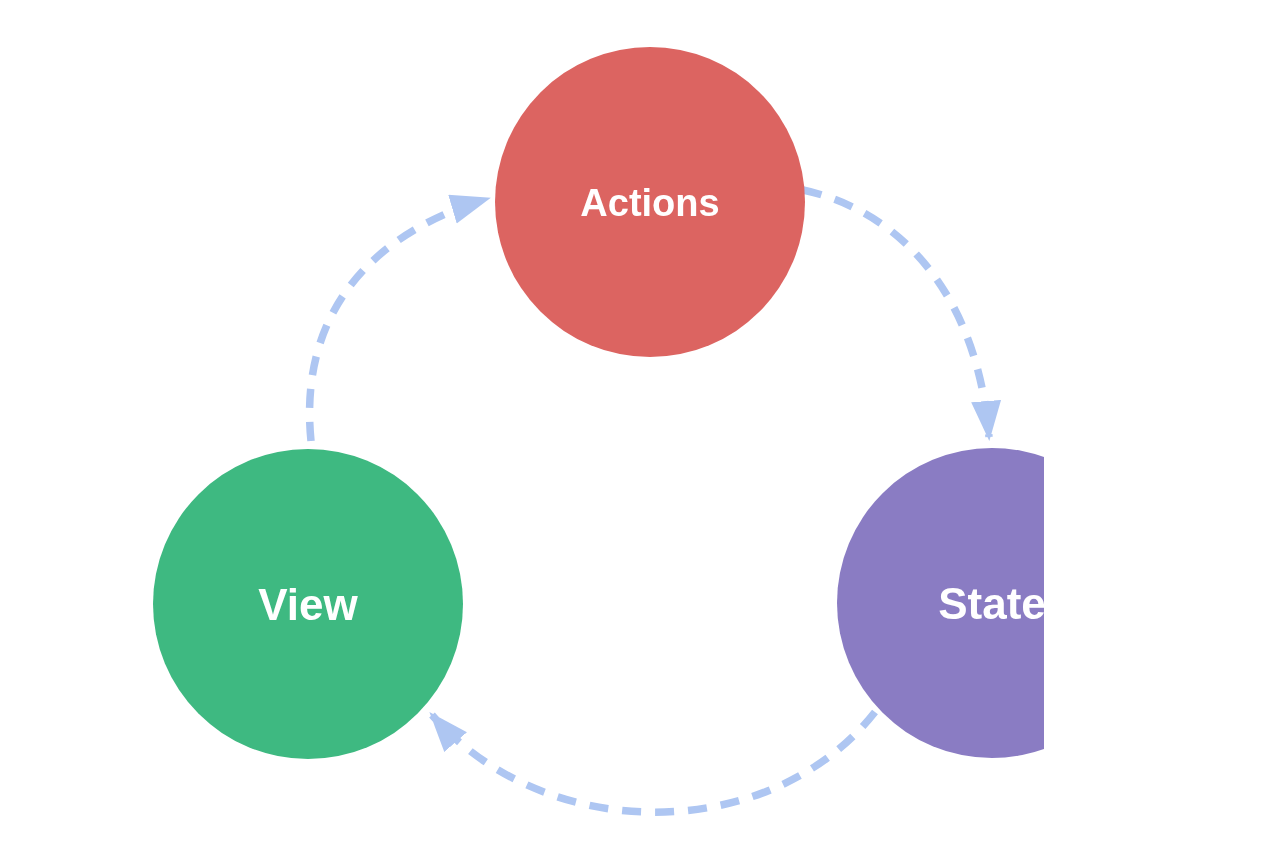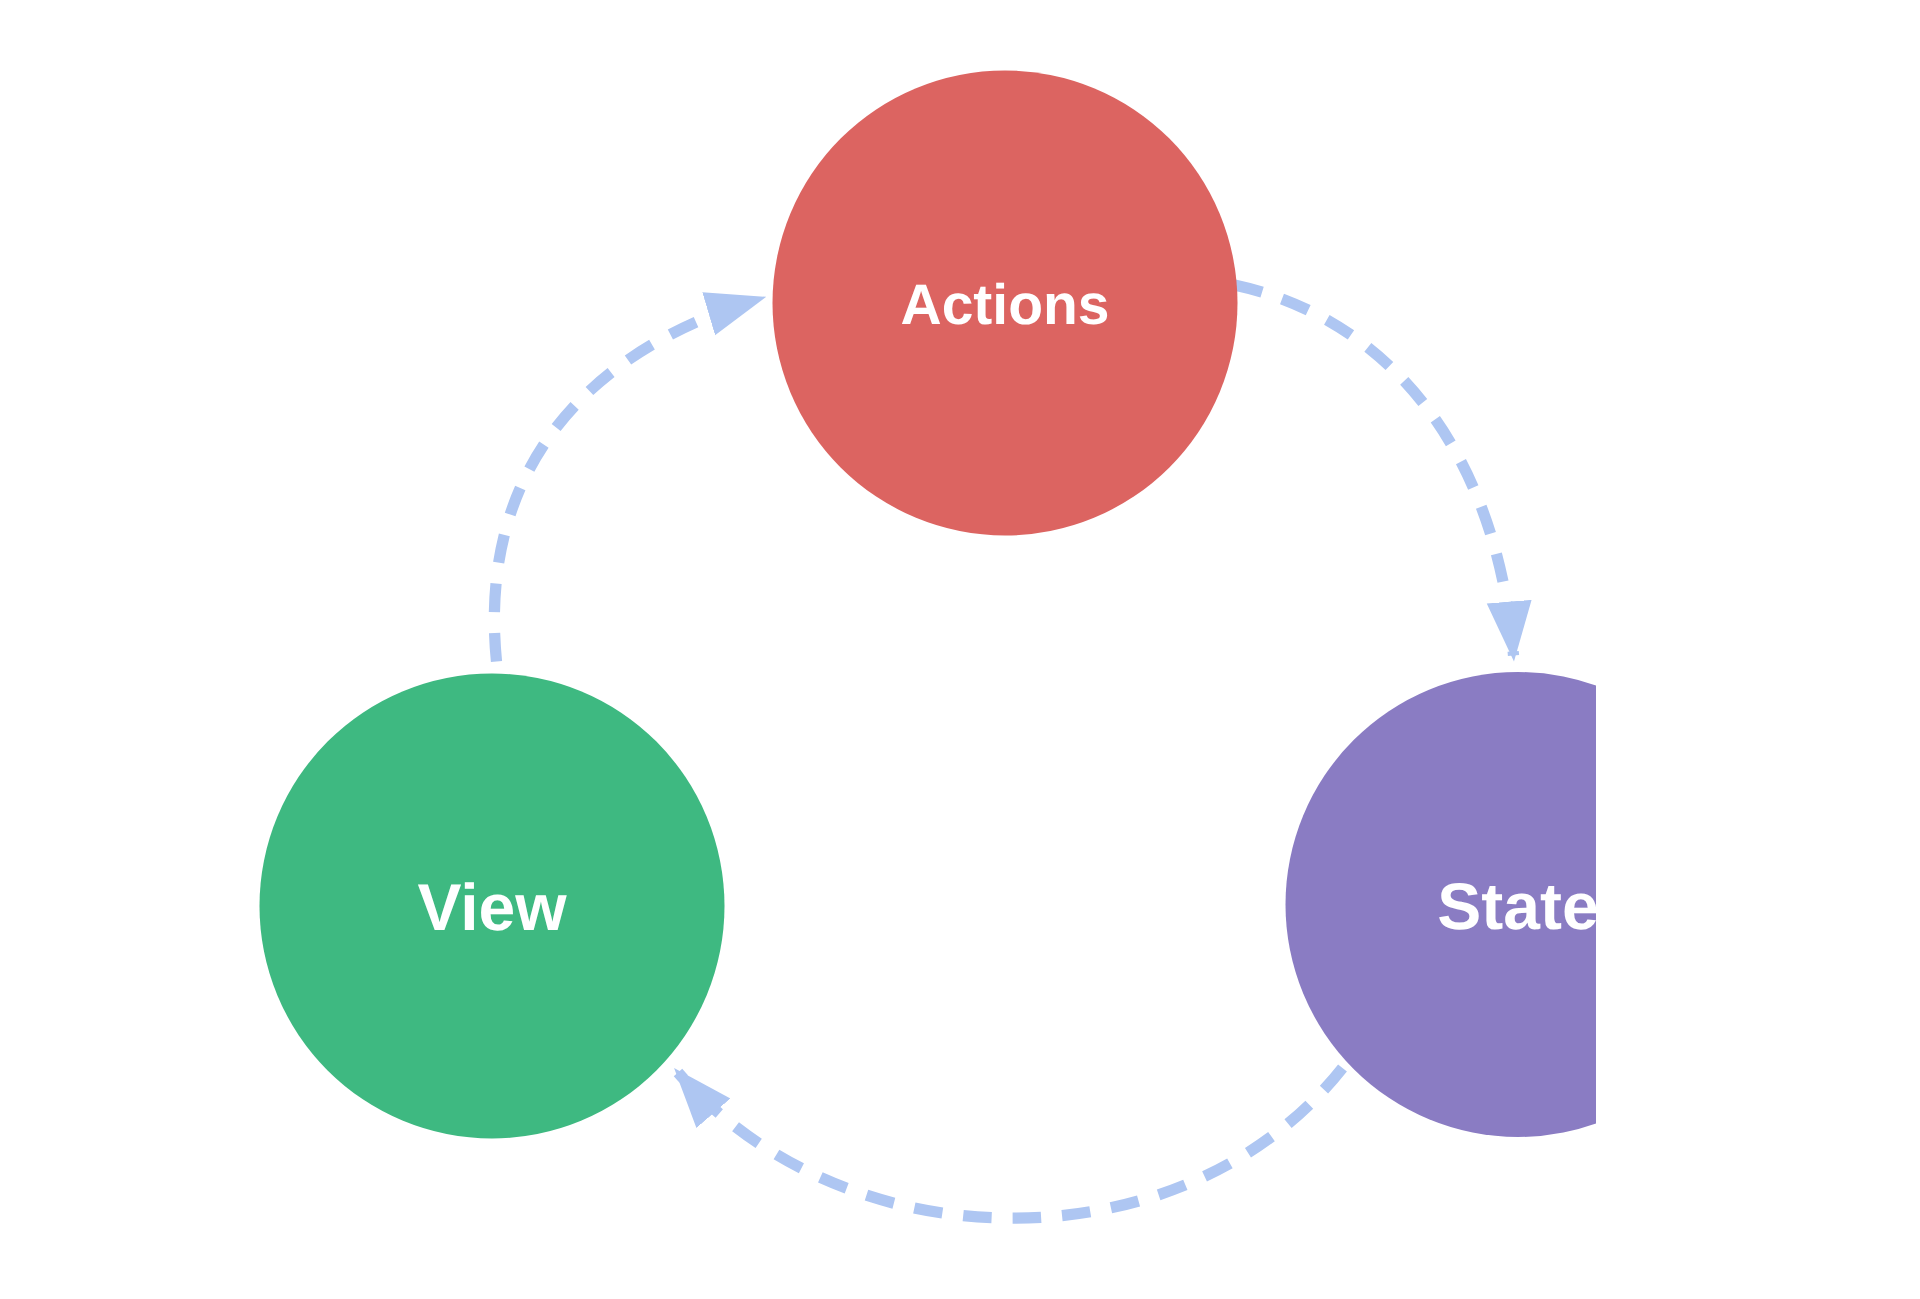--- a/index.html
+++ b/index.html
@@ -7,21 +7,20 @@
     padding: 0;
     background: #ffffff;
   }
   .stage {
     position: relative;
     width: 1044px;
     height: 866px;
     background: #ffffff;
     overflow: hidden;
     font-family: "Liberation Sans", "DejaVu Sans", sans-serif;
-    padding-left: 20px;
   }
   svg { display: block; }
   .node-label {
     font-family: "Liberation Sans", "DejaVu Sans", sans-serif;
     font-weight: 700;
     text-anchor: middle;
   }
   .node-label--small { font-size: 38px; }
   .node-label--large { font-size: 44px; }
   .flow-arrow {

